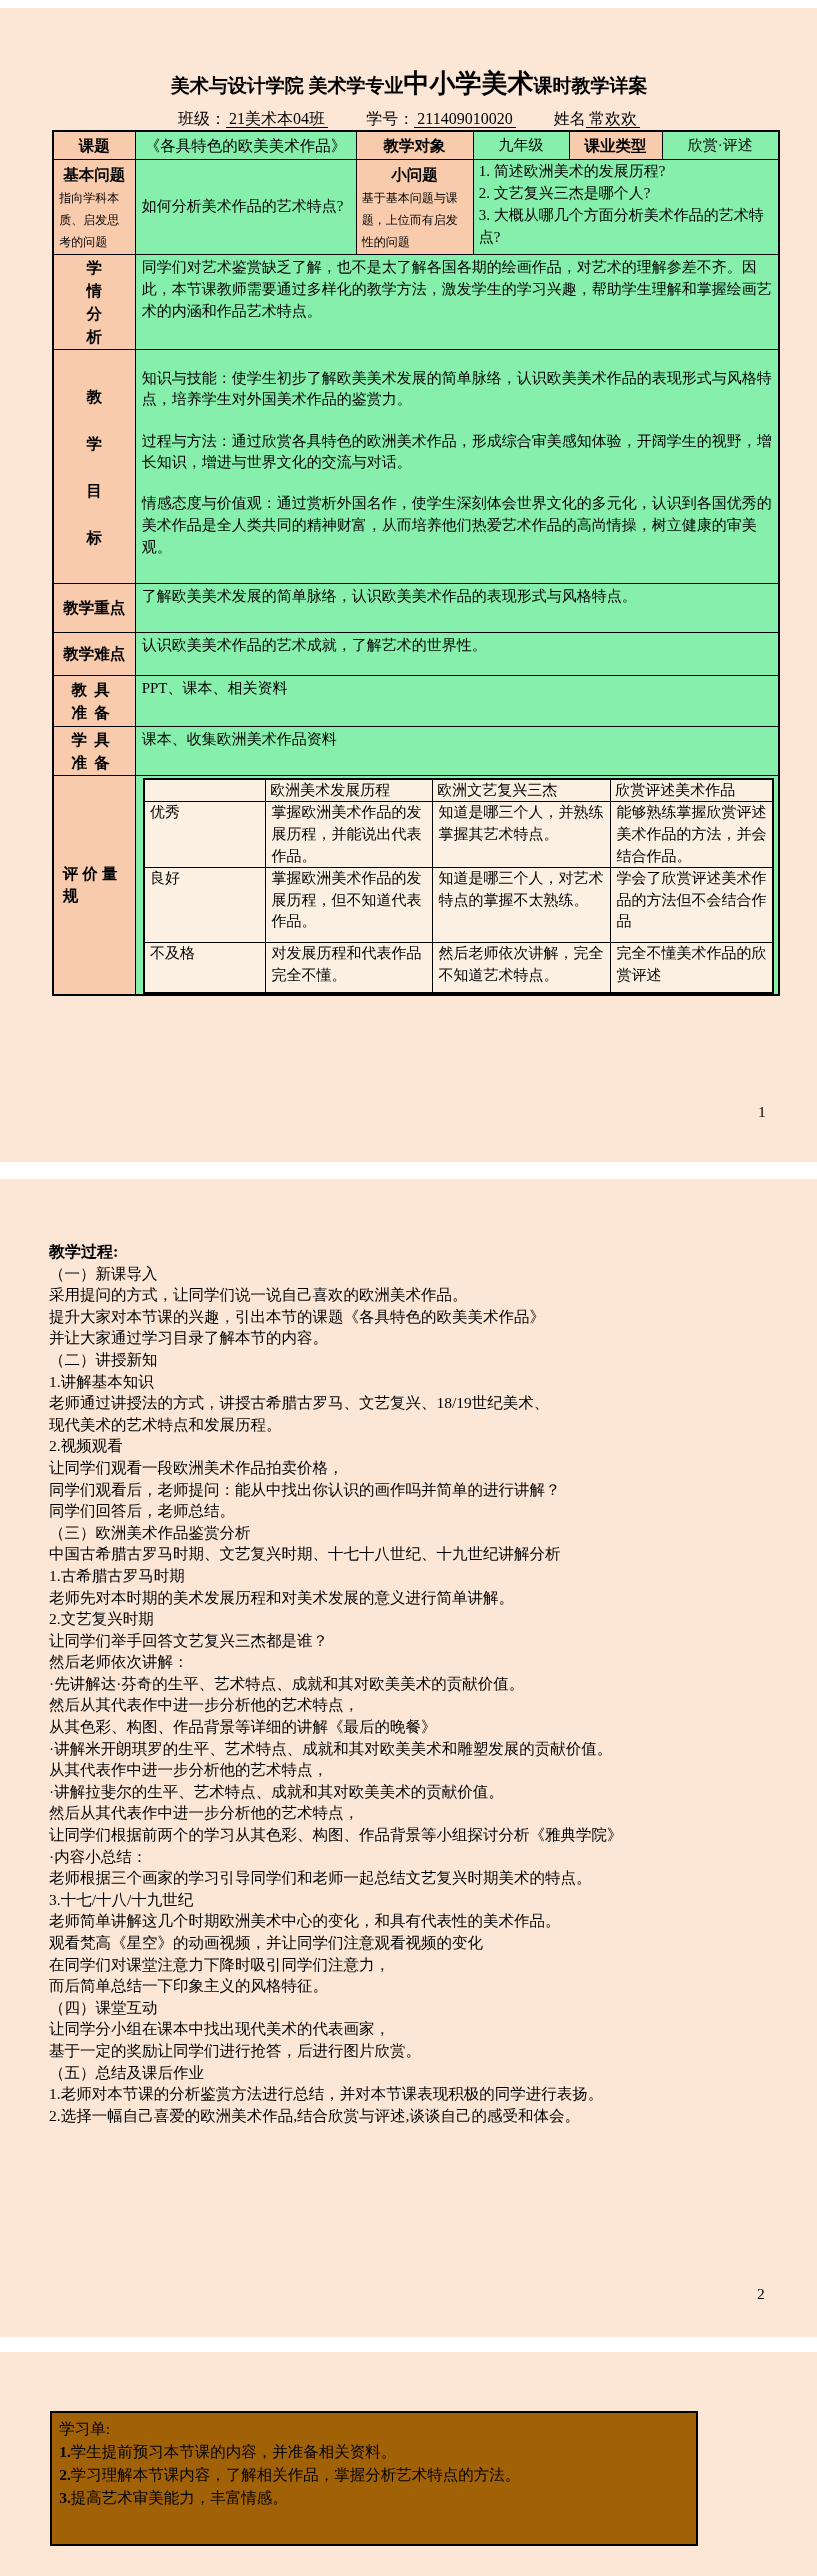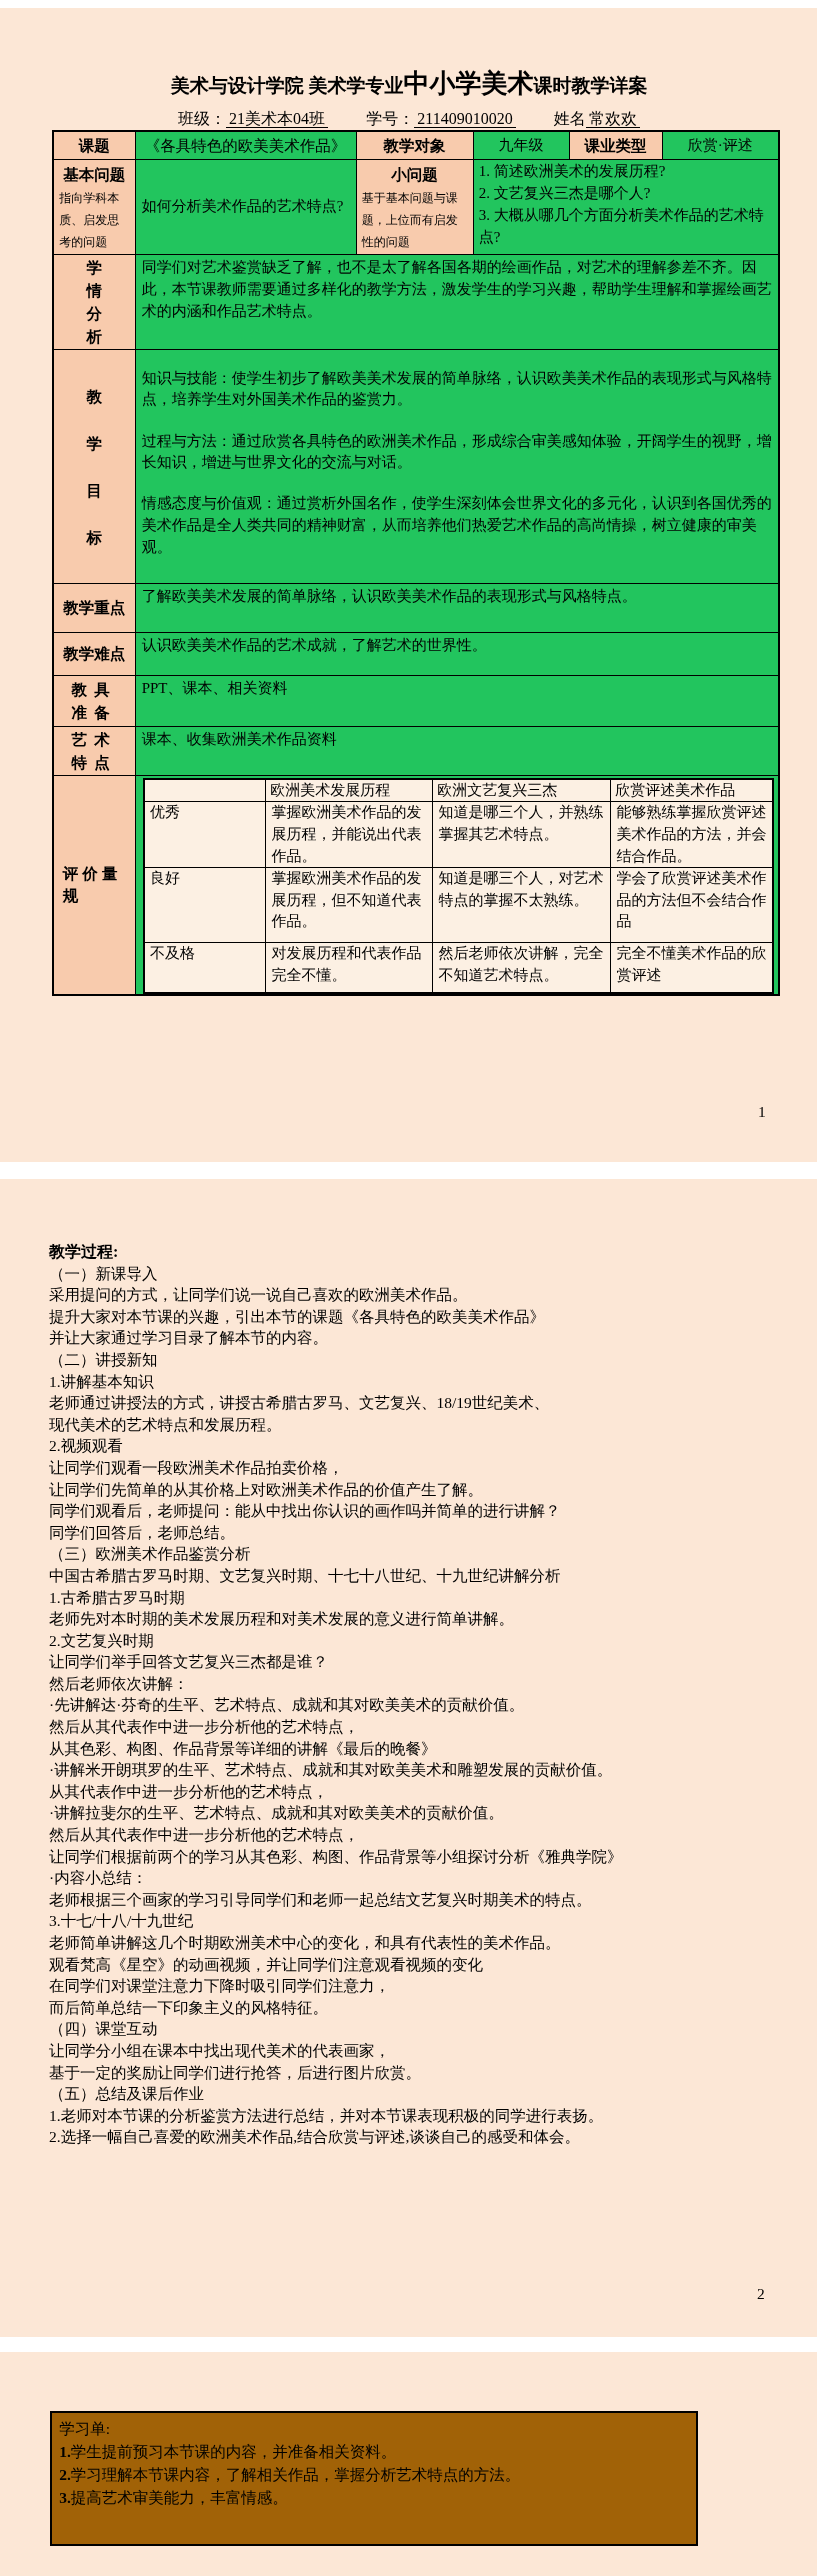--- a/index.html
+++ b/index.html
@@ -19,21 +19,21 @@
   #doc-title { position:absolute; top:58px; left:0; width:100%; text-align:center; font-weight:bold; white-space:nowrap; }
   #doc-title .t-n { font-size:19px; }
   #doc-title .t-b { font-size:26px; }
 
   #info-line { position:absolute; top:101px; left:0; width:100%; text-align:center; font-size:16px; white-space:nowrap; }
   #info-line .u { border-bottom:1px solid #000; padding:0 3.1px 0.5px 3.1px; }
   #info-line .gap { display:inline-block; width:38px; }
 
   table.plan { position:absolute; left:52px; top:122px; width:727px;
     border-collapse:collapse; table-layout:fixed; border:2.6px solid #000; }
-  .plan td { border:1.5px solid #000; background:#22c55e; font-size:15px; line-height:21.6px;
+  .plan td { border:1.5px solid #000; background:#86efac; font-size:15px; line-height:21.6px;
     padding:2.1px 6.2px; vertical-align:top; overflow:hidden; }
   .plan td.lab { background:#f8cbad; font-weight:bold; font-size:15.5px; text-align:center;
     vertical-align:middle; padding:1px 2.1px; }
   .plan tr.r1 td { vertical-align:middle; text-align:center; padding:1px 2.1px; }
   .vl  { width:17.5px;  margin:0 auto; word-break:break-all; line-height:23px; text-align:center; }
   .vlg { width:17.5px;  margin:0 auto; word-break:break-all; line-height:47px; text-align:center; }
   .vl2 { width:49px;  margin:0 auto; word-break:break-all; line-height:23px; letter-spacing:7.2px; text-align:center; }
   .vl3 { width:63px; margin:0 auto; word-break:break-all; line-height:21.6px; letter-spacing:4.1px; text-align:left; }
   .cell-title { font-weight:bold; font-size:15.5px; text-align:center; line-height:24px; }
   .cell-note  { font-weight:normal; font-size:12px; line-height:22px; text-align:left; padding:0 3.1px; }
@@ -132,21 +132,21 @@
       <td colspan="5">认识欧美美术作品的艺术成就，了解艺术的世界性。</td>
     </tr>
     <tr style="height:51px">
       <td class="lab">
         <div class="vl2">教具准备</div>
       </td>
       <td colspan="5">PPT、课本、相关资料</td>
     </tr>
     <tr style="height:43px">
       <td class="lab">
-        <div class="vl2">艺术特点</div>
+        <div class="vl2">学具准备</div>
       </td>
       <td colspan="5">课本、收集欧洲美术作品资料</td>
     </tr>
     <tr style="height:219px">
       <td class="lab">
         <div class="vl3">评价量规</div>
       </td>
       <td colspan="5" class="rub-wrap">
         <table class="rubric">
           <colgroup>
@@ -196,21 +196,20 @@
     <div>（一）新课导入</div>
     <div>采用提问的方式，让同学们说一说自己喜欢的欧洲美术作品。</div>
     <div>提升大家对本节课的兴趣，引出本节的课题《各具特色的欧美美术作品》</div>
     <div>并让大家通过学习目录了解本节的内容。</div>
     <div>（二）讲授新知</div>
     <div>1.讲解基本知识</div>
     <div>老师通过讲授法的方式，讲授古希腊古罗马、文艺复兴、18/19世纪美术、</div>
     <div>现代美术的艺术特点和发展历程。</div>
     <div>2.视频观看</div>
     <div>让同学们观看一段欧洲美术作品拍卖价格，</div>
-    <div>让同学们先简单的从其价格上对欧洲美术作品的价值产生了解。</div>
     <div>同学们观看后，老师提问：能从中找出你认识的画作吗并简单的进行讲解？</div>
     <div>同学们回答后，老师总结。</div>
     <div>（三）欧洲美术作品鉴赏分析</div>
     <div>中国古希腊古罗马时期、文艺复兴时期、十七十八世纪、十九世纪讲解分析</div>
     <div>1.古希腊古罗马时期</div>
     <div>老师先对本时期的美术发展历程和对美术发展的意义进行简单讲解。</div>
     <div>2.文艺复兴时期</div>
     <div>让同学们举手回答文艺复兴三杰都是谁？</div>
     <div>然后老师依次讲解：</div>
     <div>·先讲解达·芬奇的生平、艺术特点、成就和其对欧美美术的贡献价值。</div>

